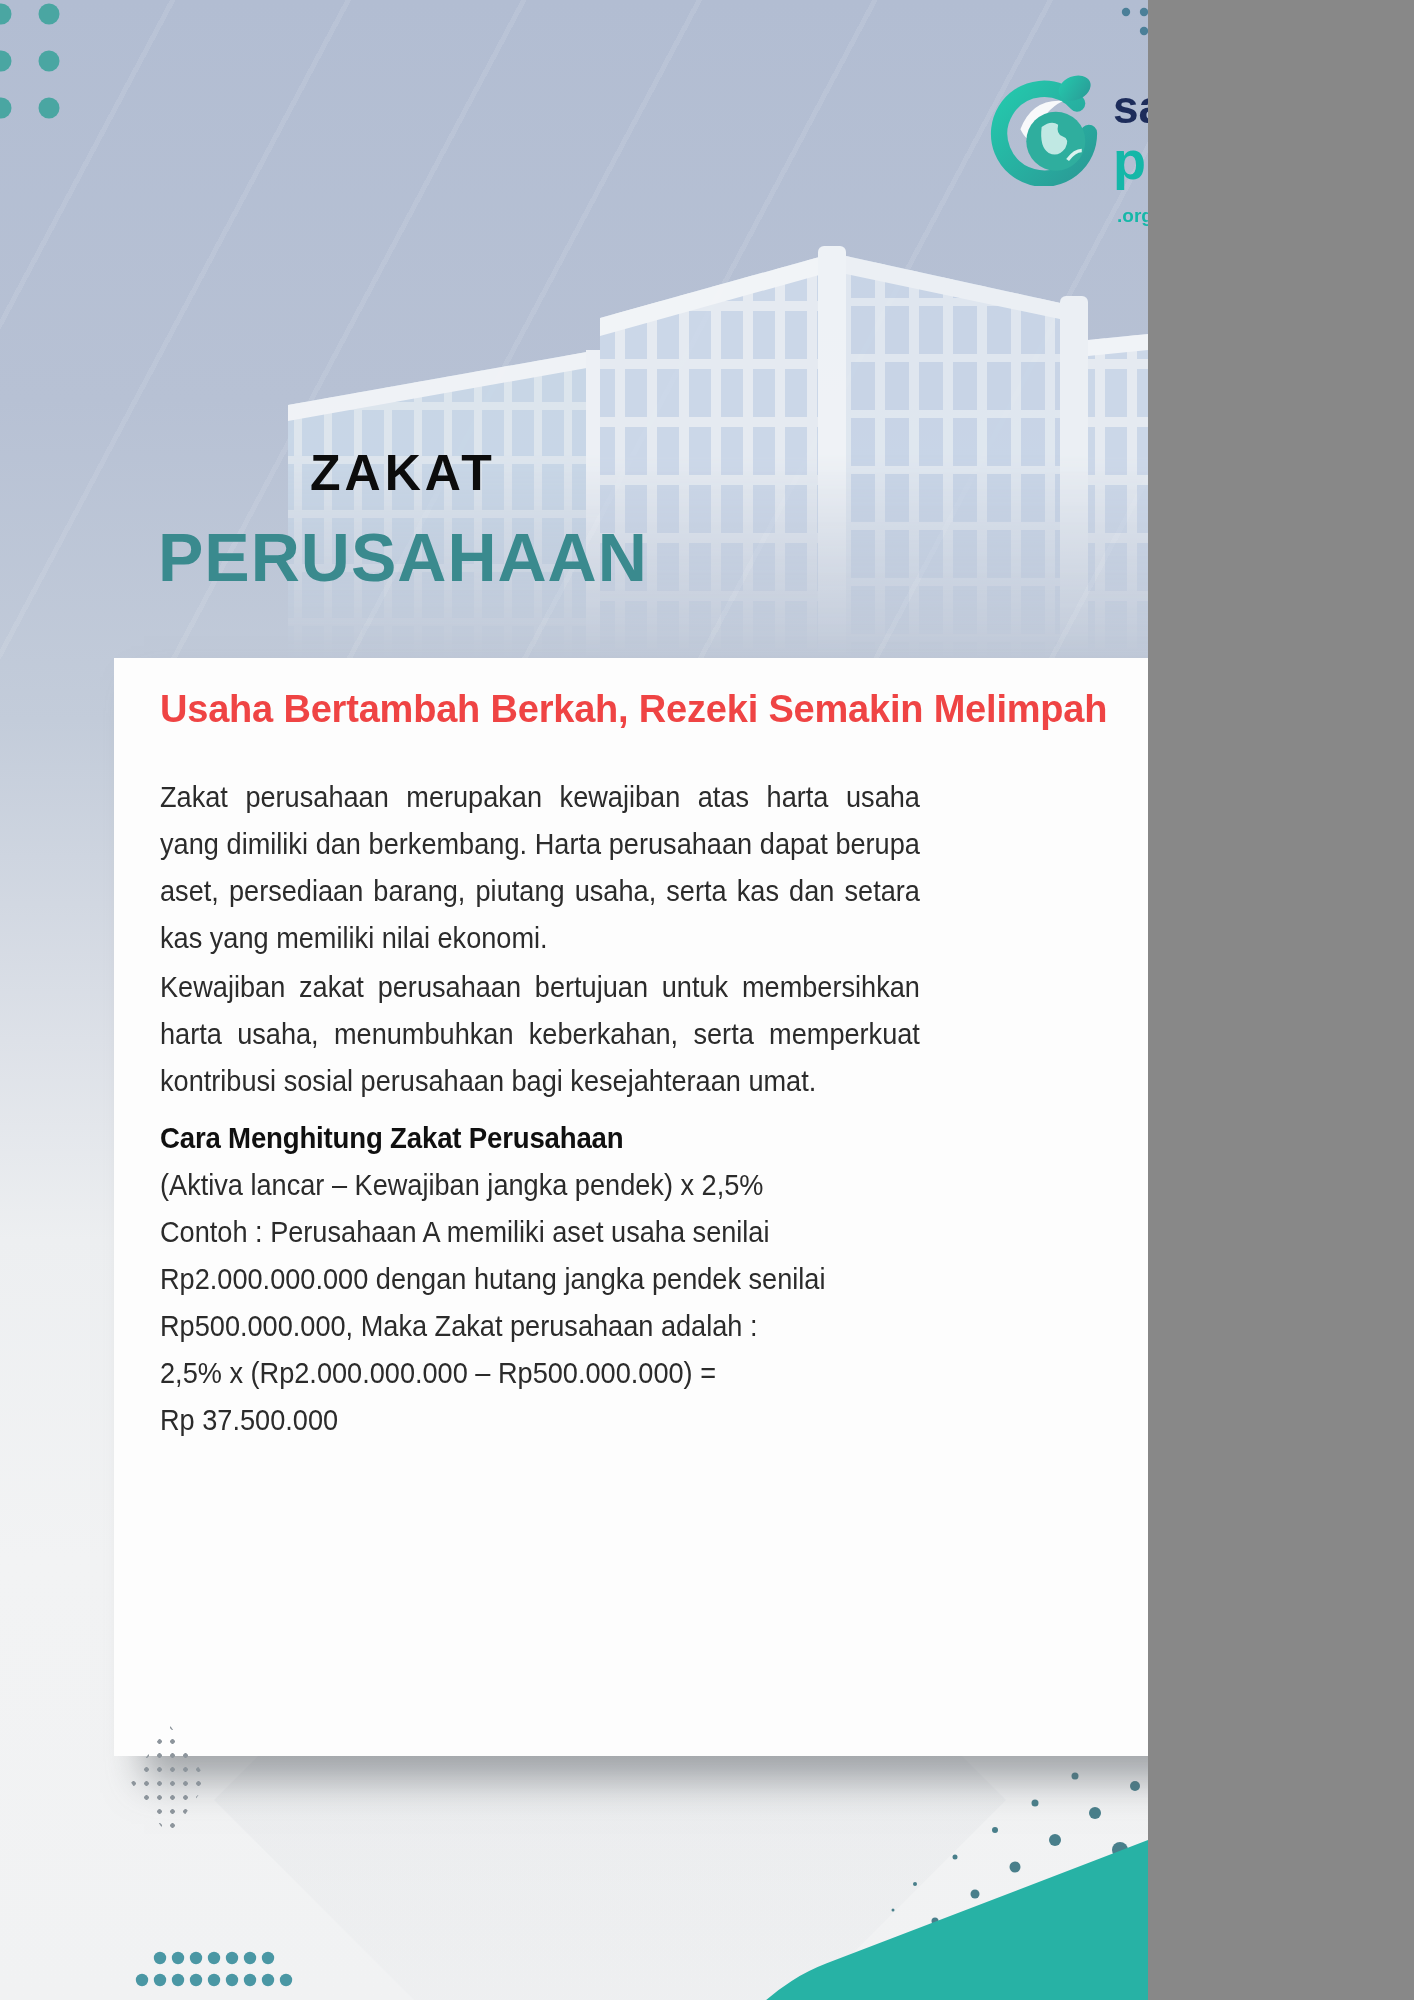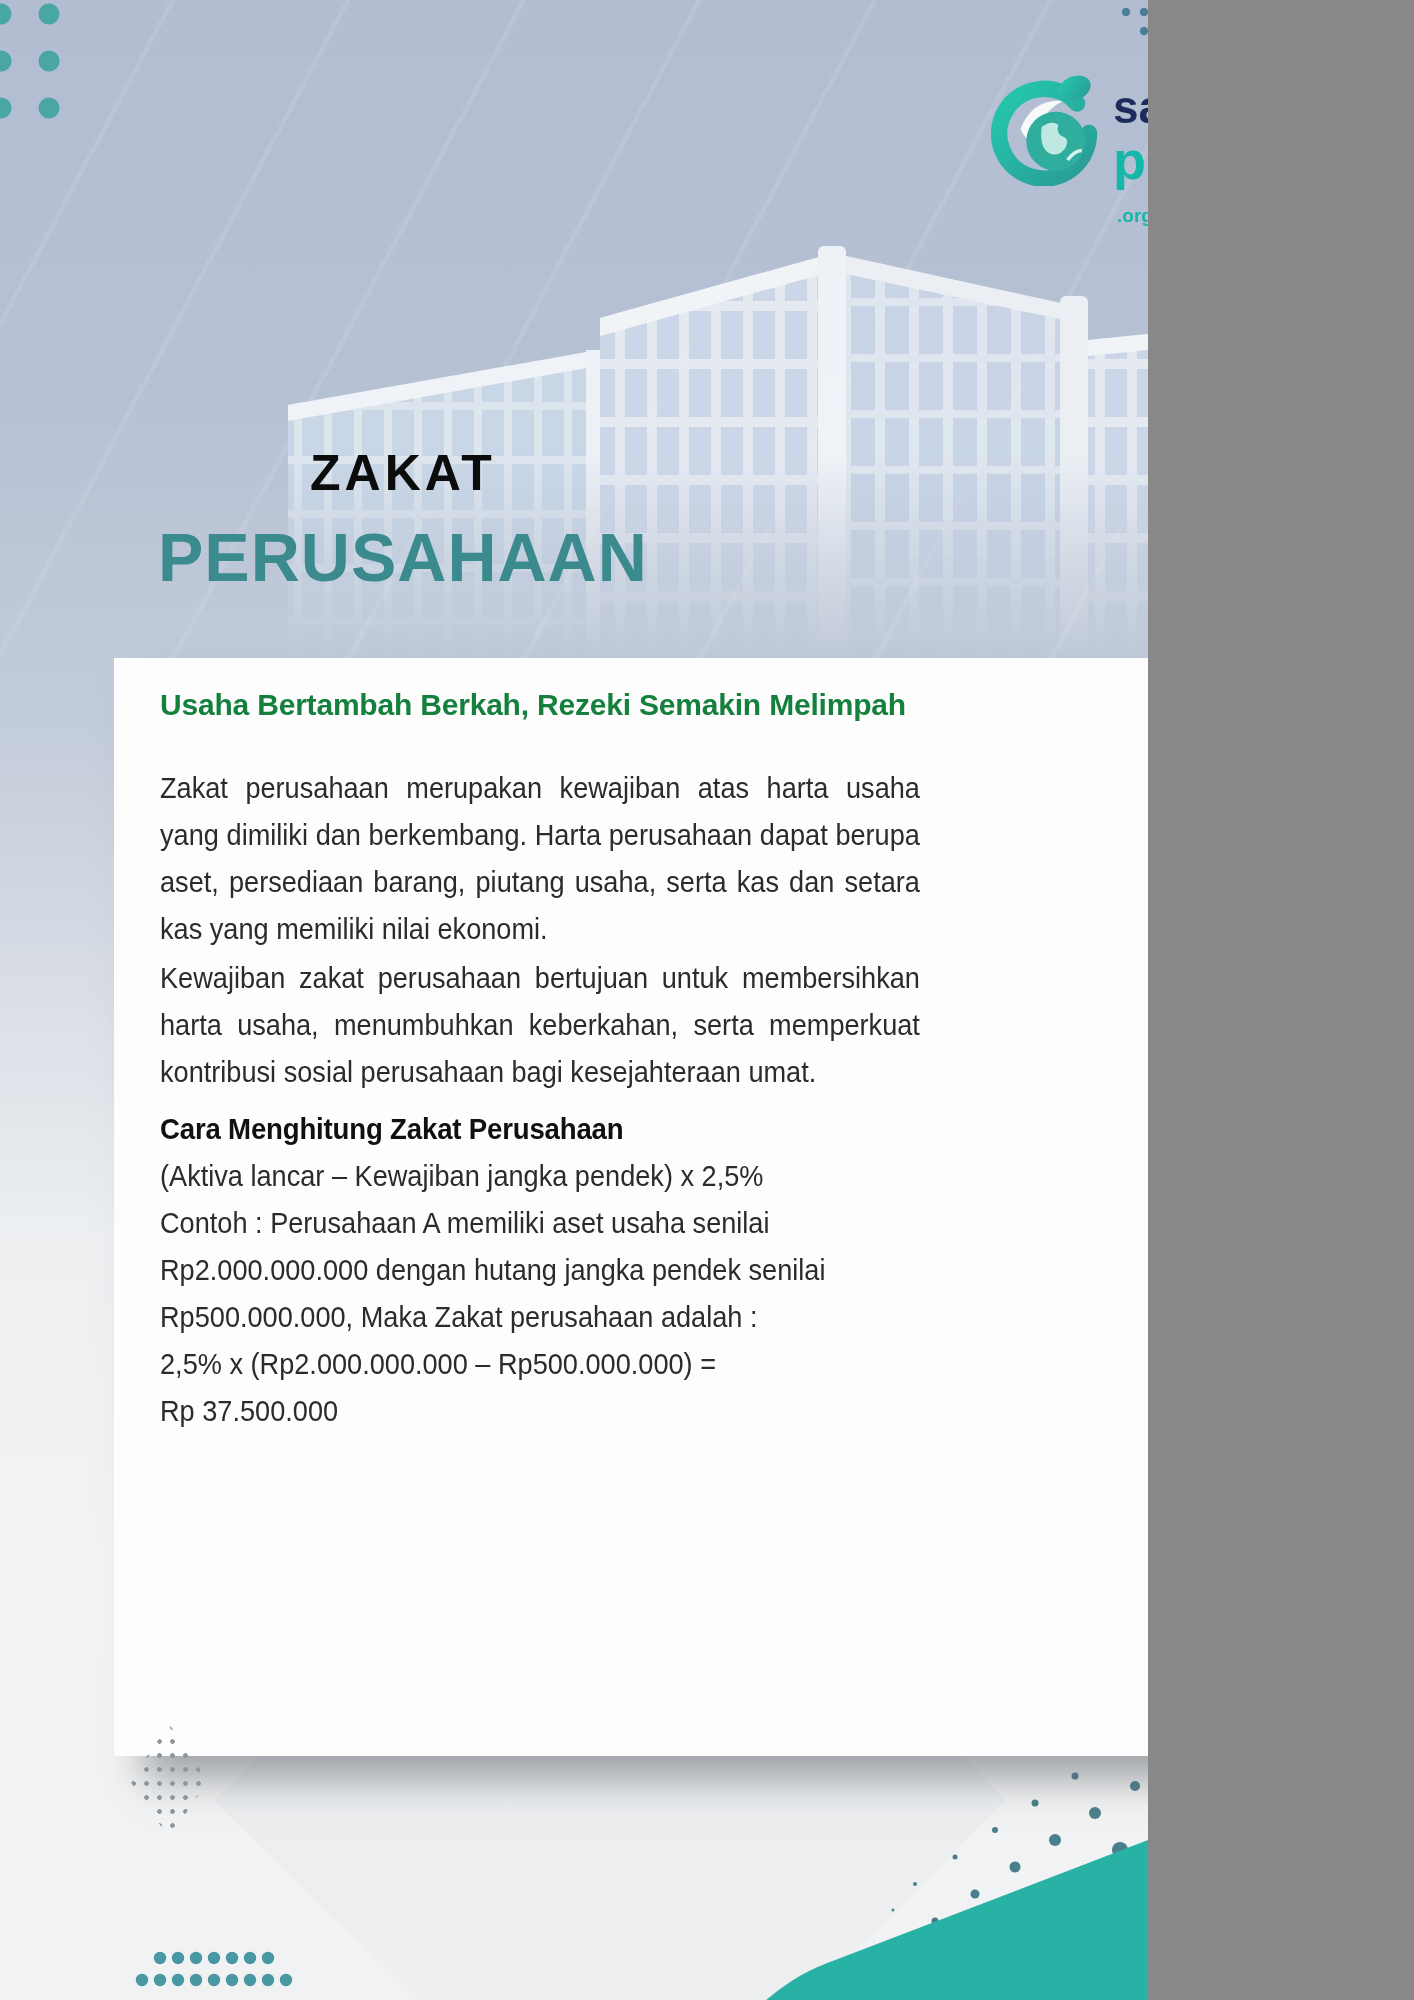--- a/index.html
+++ b/index.html
@@ -37,21 +37,21 @@
   .title-kicker{font-size:50px; font-weight:800; letter-spacing:4px; color:#0c0c0c; line-height:1.1;}
   .title-main{font-size:68px; font-weight:800; letter-spacing:1px; color:#3a8a8e; line-height:1; margin-top:22px;}
 
   
   .card{
     position:absolute; left:114px; top:658px; width:1134px; height:1098px; z-index:2;
     background:#fdfdfd;
     box-shadow:26px 28px 36px -4px rgba(96,102,108,.55);
   }
   .card-inner{position:relative; padding:30px 0 0 46px;}
-  .card-subtitle{font-size:30px; font-weight:700; color:#15803d; margin-bottom:42px; letter-spacing:-.2px;}
+  .card-subtitle{font-size:38px; font-weight:700; color:#ef4444; margin-bottom:42px; letter-spacing:-.2px;}
   .body-col{width:826px; transform:scaleX(.92); transform-origin:0 0;}
   .para{font-size:29.5px; color:#2b2b2b; line-height:47px; text-align:justify; text-justify:inter-word; margin:0 0 2px 0;}
   .para:last-of-type{margin-bottom:0;}
   .how-heading{font-size:30px; font-weight:700; color:#101010; line-height:47px; margin-top:10px; letter-spacing:-.2px;}
   .calc-line{font-size:29.5px; color:#2b2b2b; line-height:47px; white-space:nowrap;}
 
   
   .dots-svg{position:absolute; z-index:3;}
   .corner-circle{position:absolute; left:1402px; top:2px; width:24px; height:24px; border-radius:50%; background:#35b3a7; z-index:3;}
   .diamond-dots{

